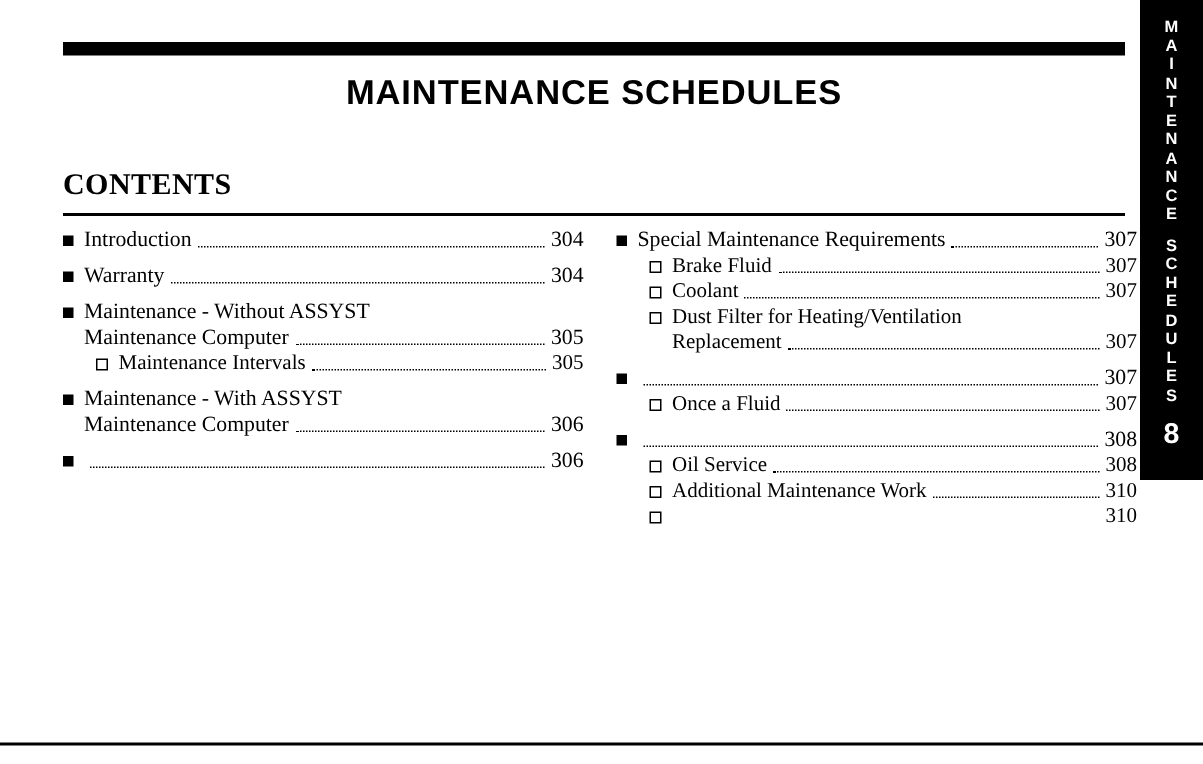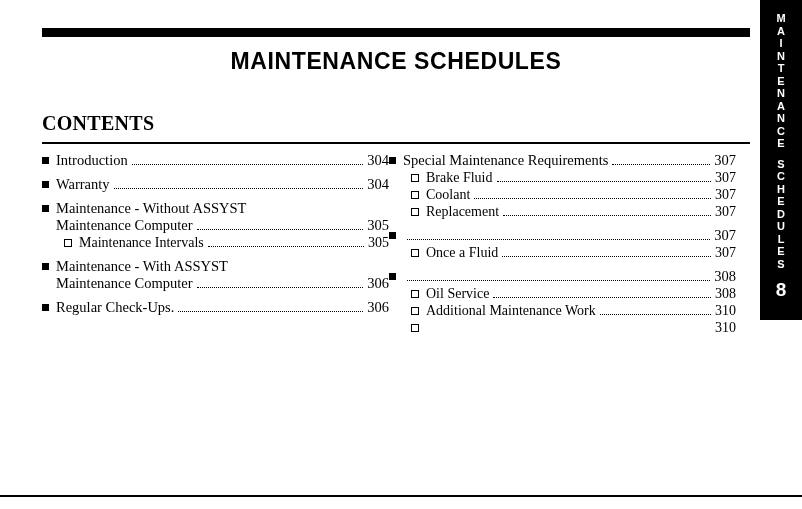--- a/index.html
+++ b/index.html
@@ -104,20 +104,21 @@
     background: #000000;
   }
 
   
   .columns {
     position: absolute;
     left: 42px;
     top: 152px;
     width: 715px;
     display: flex;
+    gap: 22px;
   }
   .col {
     width: 347px;
     flex: 0 0 347px;
   }
 
   
   .entry {
     display: flex;
     align-items: flex-start;
@@ -252,21 +253,20 @@
             <div class="line2row">
               <span class="entry-text">Maintenance Computer</span>
               <span class="leader"></span>
               <span class="page-num">306</span>
             </div>
           </div>
         </div>
         <div class="entry">
           <span class="bullet-sq"></span>
           <div class="entry-body">
-            <span class="entry-text">Regular Check-Ups.</span>
             <span class="leader"></span>
             <span class="page-num">306</span>
           </div>
         </div>
       </div>
     <div class="col" id="col-right">
         <div class="entry first">
           <span class="bullet-sq"></span>
           <div class="entry-body">
             <span class="entry-text">Special Maintenance Requirements</span>
@@ -286,20 +286,21 @@
           <span class="bullet-hollow sub-indent"></span>
           <div class="entry-body">
             <span class="entry-text">Coolant</span>
             <span class="leader"></span>
             <span class="page-num">307</span>
           </div>
         </div>
         <div class="entry sub multiline">
           <span class="bullet-hollow sub-indent"></span>
           <div class="entry-body">
+            <div class="line1 entry-text">Dust Filter for Heating/Ventilation</div>
             <div class="line2row">
               <span class="entry-text">Replacement</span>
               <span class="leader"></span>
               <span class="page-num">307</span>
             </div>
           </div>
         </div>
         <div class="entry">
           <span class="bullet-sq"></span>
           <div class="entry-body">

